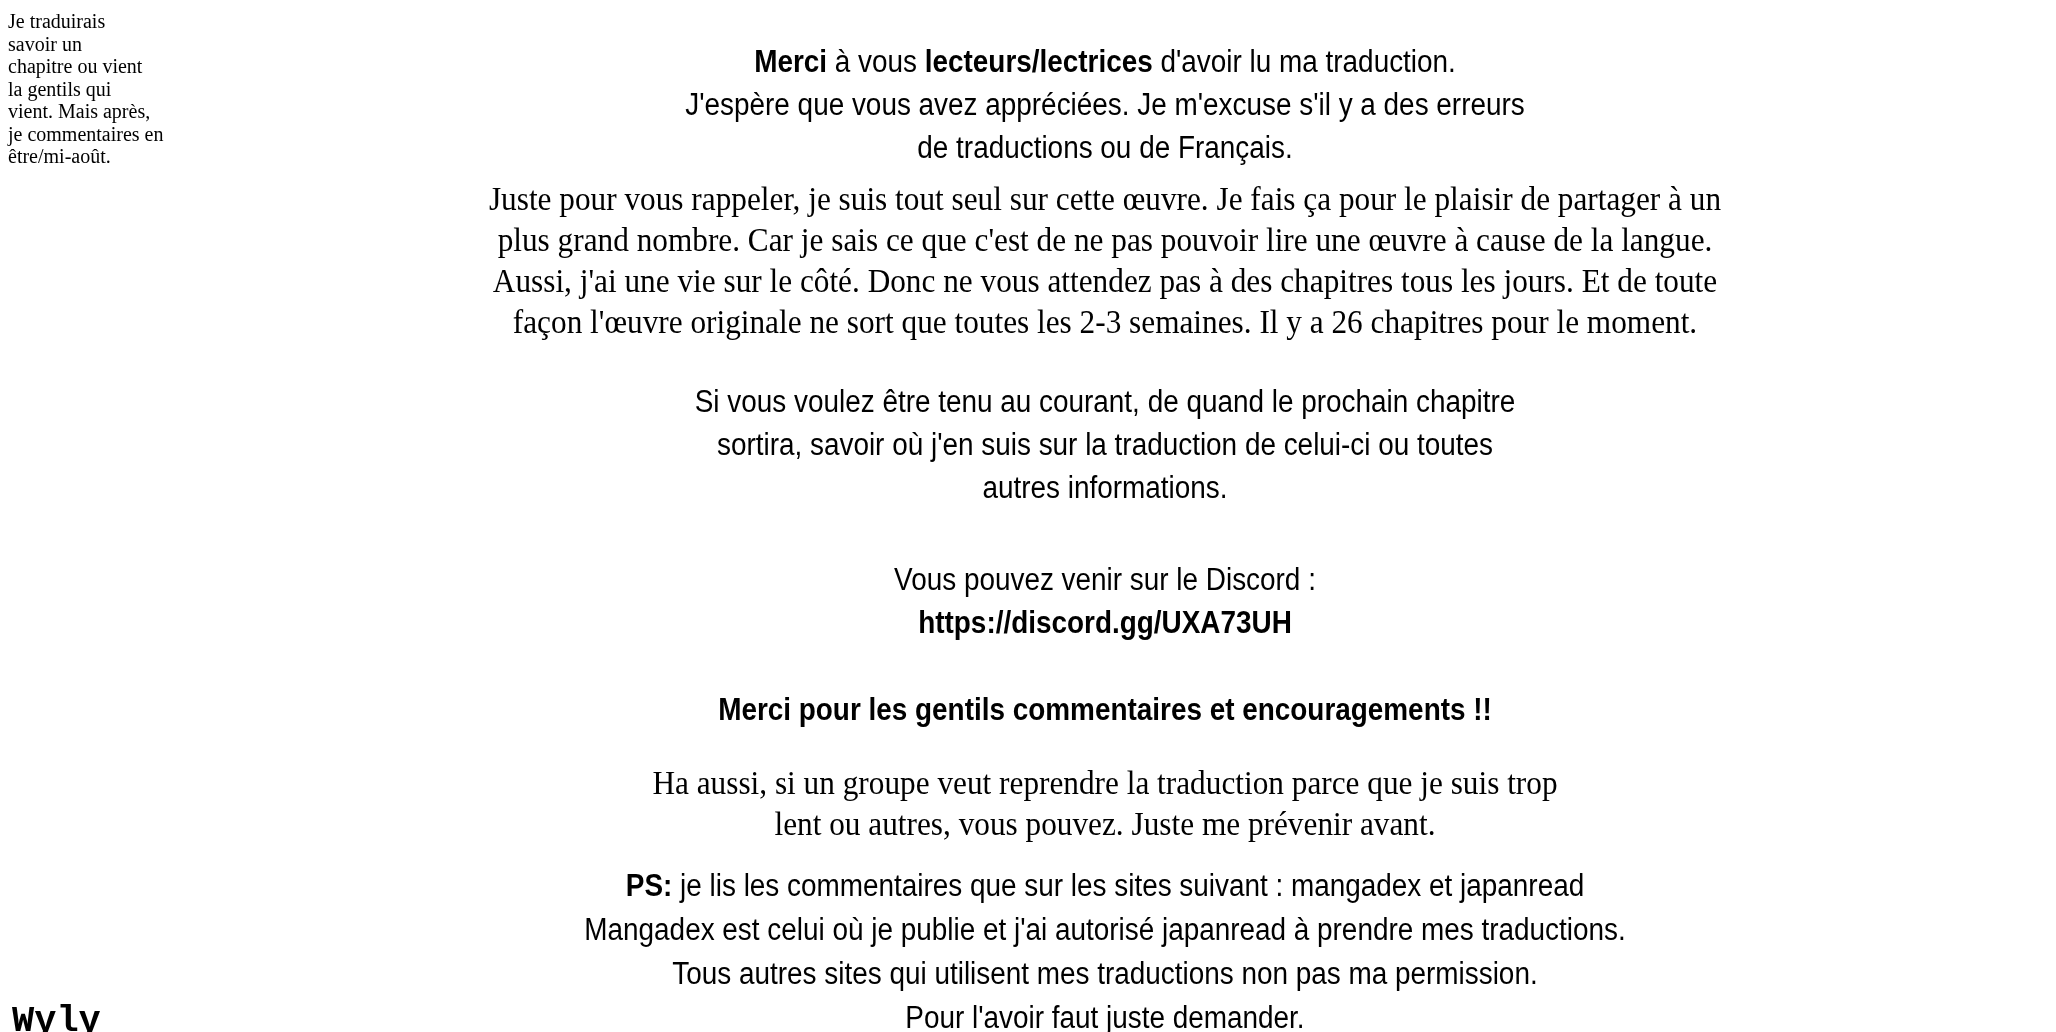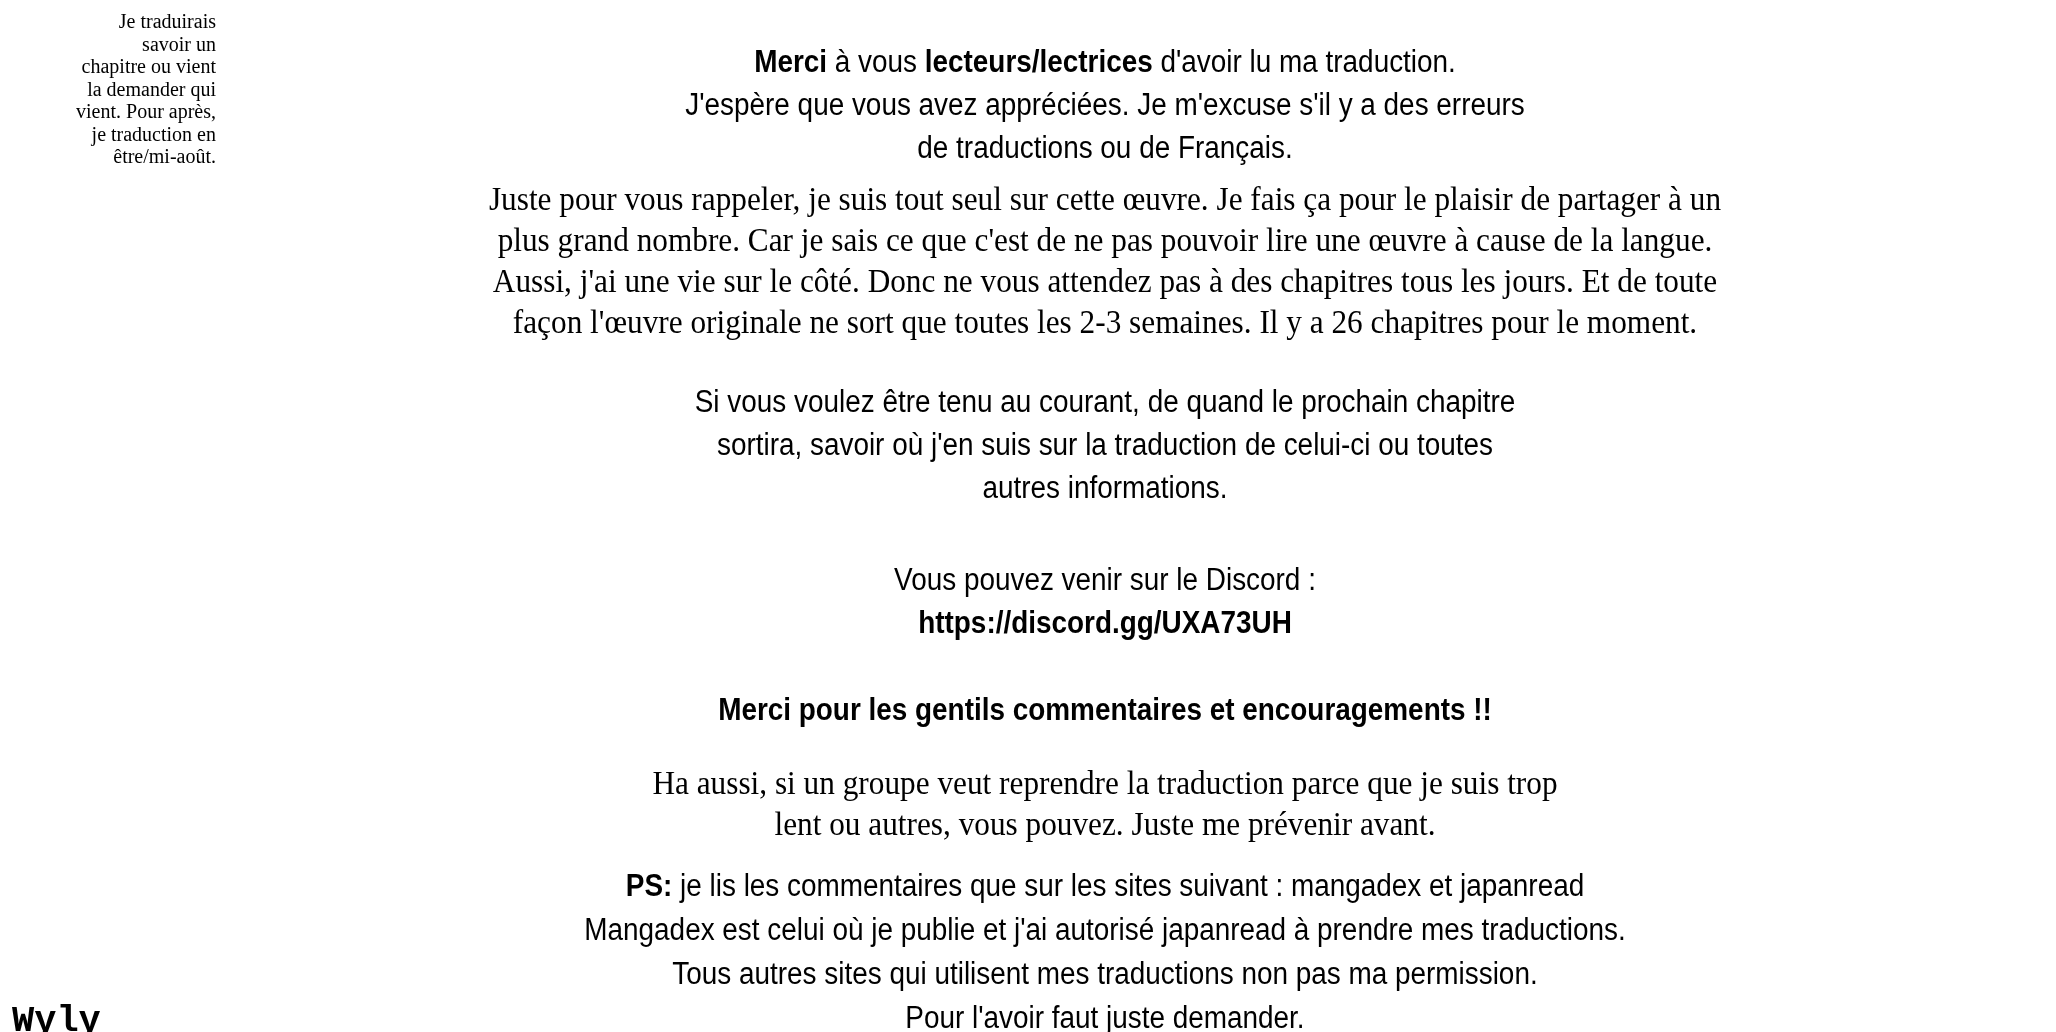--- a/index.html
+++ b/index.html
@@ -8,21 +8,21 @@
     background: #ffffff;
     color: #000000;
     overflow: hidden;
     position: relative;
     font-family: "Liberation Sans", sans-serif;
   }
   .side-note {
     position: absolute;
     left: 8px; top: 10px;
     width: 208px;
-    text-align: right;
+    text-align: left;
     font-family: "Liberation Serif", serif;
     font-size: 20px;
     line-height: 22.5px;
   }
   .signature {
     position: absolute;
     left: 12px; top: 1000px;
     font-family: Liberation Mono, monospace;
     font-weight: bold;
     font-size: 37px;
@@ -60,23 +60,23 @@
   .block-takeover    { top: 762px; }
   .block-ps          { top: 864px; line-height: 44px; }
 </style>
 </head>
 <body>
 
 <div class="side-note">
   <div>Je traduirais</div>
   <div>savoir un</div>
   <div>chapitre ou vient</div>
-  <div>la demander qui</div>
-  <div>vient. Pour après,</div>
-  <div>je traduction en</div>
+  <div>la gentils qui</div>
+  <div>vient. Mais après,</div>
+  <div>je commentaires en</div>
   <div>être/mi-août.</div>
 </div>
 
 <div class="main">
 
   <div class="block sans block-thanks">
     <div><span class="b">Merci</span><span> à vous </span><span class="b">lecteurs/lectrices</span><span> d'avoir lu ma traduction.</span></div>
     <div>J'espère que vous avez appréciées. Je m'excuse s'il y a des erreurs</div>
     <div>de traductions ou de Français.</div>
   </div>

